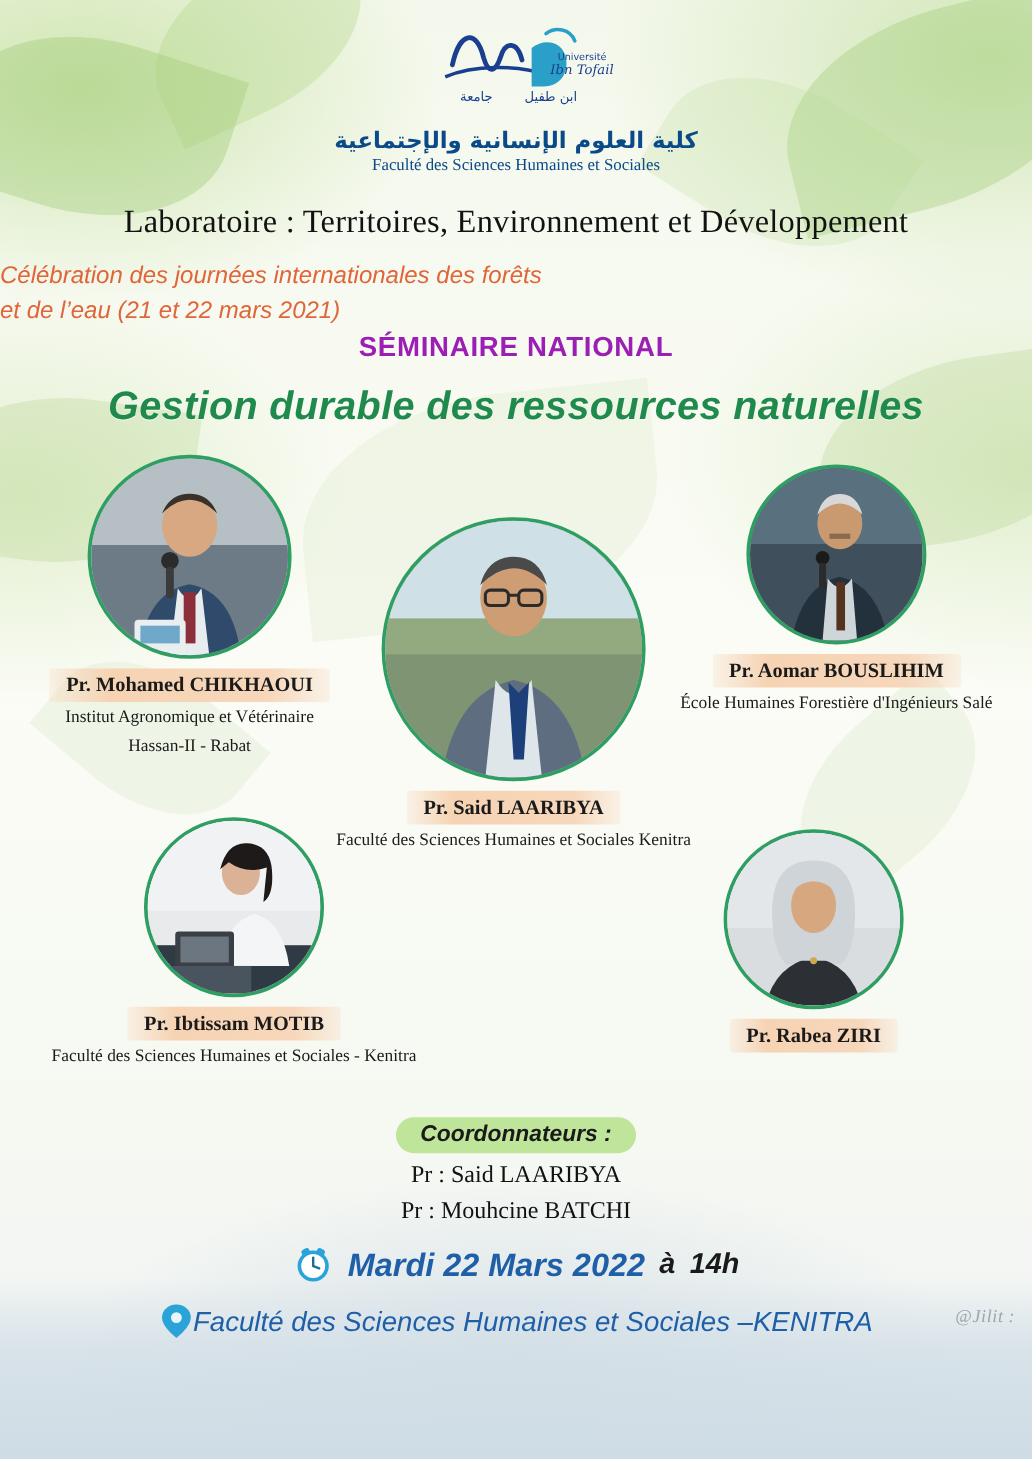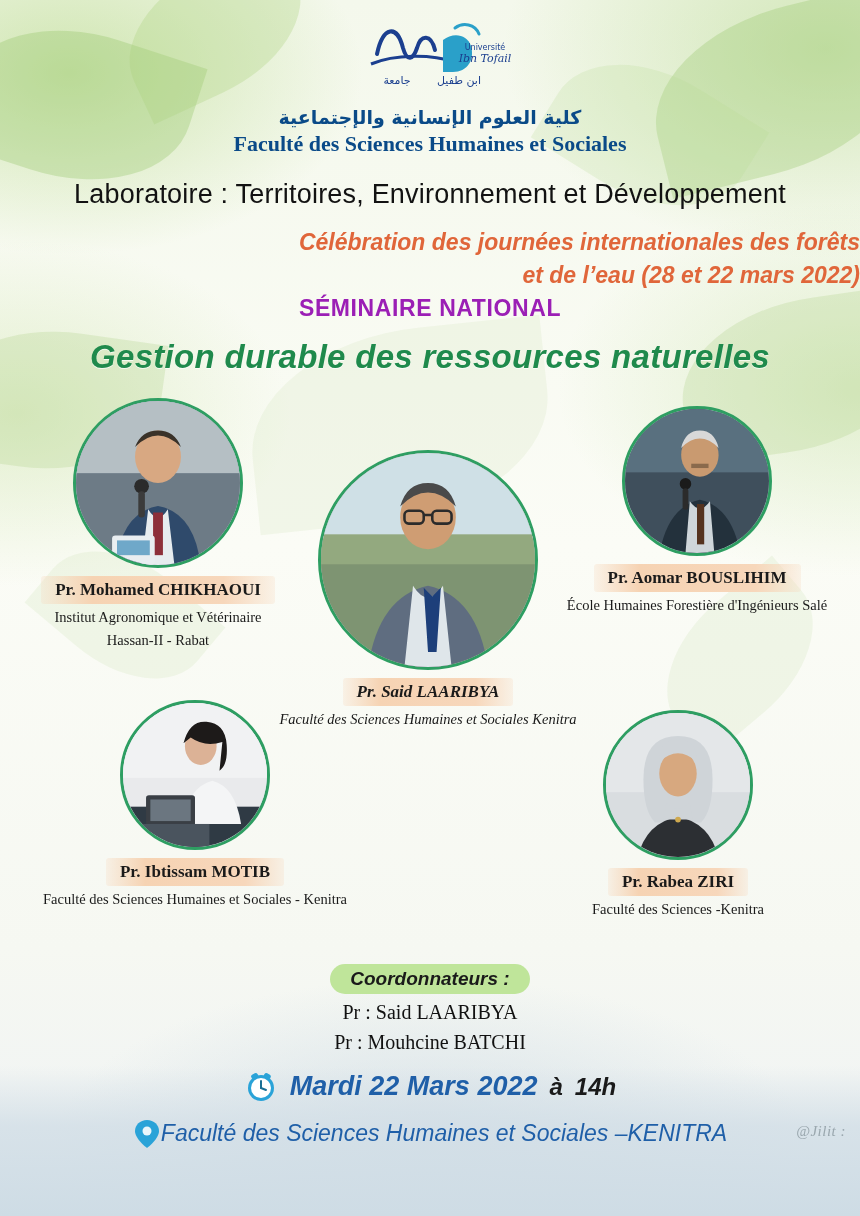--- a/index.html
+++ b/index.html
@@ -57,40 +57,40 @@
     direction: rtl;
     font-size: 19px;
     font-weight: bold;
     color: #0a4a88;
     margin-top: 4px;
     letter-spacing: .5px;
     text-align: center;
   }
   .fac-fr {
     font-family: "Liberation Serif", serif;
-    font-size: 22px;
-    font-weight: bold;
+    font-size: 14px;
+    font-weight: normal;
     color: #0a4a88;
     margin-top: 3px;
   }
 
   
   .lab-title {
     text-align: center;
-    font-family: Liberation Sans, sans-serif;
+    font-family: Liberation Serif, serif;
     font-size: 27px;
     color: #121212;
     margin-top: 22px;
     letter-spacing: .2px;
   }
   .celeb {
-    text-align: right;
-    font-size: 23px;
+    text-align: left;
+    font-size: 20px;
     font-style: italic;
-    font-weight: bold;
+    font-weight: normal;
     color: #e0663a;
     margin-top: 16px;
     line-height: 1.45;
   }
   .seminaire {
     text-align: center;
     font-size: 23px;
     font-weight: bold;
     color: #9b1fb5;
     letter-spacing: .6px;
@@ -135,31 +135,31 @@
     font-family: "Liberation Serif", serif;
     font-size: 14.5px;
     color: #1a1a1a;
     margin-top: 4px;
     line-height: 1.35;
   }
 
   
   .sp1 { left: 8px;  top: 10px;  width: 300px; }
   .sp1 .photo { width: 170px; height: 170px; }
-  .sp2 { left: 258px; top: 62px; width: 340px; font-style: italic; }
+  .sp2 { left: 258px; top: 62px; width: 340px; }
   .sp2 .photo { width: 220px; height: 220px; }
   .sp3 { right: 8px; top: 18px; width: 310px; }
   .sp3 .photo { width: 150px; height: 150px; }
   .sp4 { left: 20px; top: 312px; width: 350px; }
   .sp4 .photo { width: 150px; height: 150px; }
   .sp5 { right: 22px; top: 322px; width: 320px; }
   .sp5 .photo { width: 150px; height: 150px; }
 
   
-  .coord-wrap { text-align: center; margin-top: 16px; }
+  .coord-wrap { text-align: center; margin-top: 2px; }
   .coord-title {
     display: inline-block;
     padding: 4px 20px;
     background: #bfe59a;
     border-radius: 20px;
     font-size: 19px;
     font-weight: bold;
     font-style: italic;
     color: #1a1a1a;
   }
@@ -217,21 +217,21 @@
         <text x="62" y="70" font-family="DejaVu Sans" font-size="11" fill="#1b3f8f" text-anchor="middle">جامعة</text>
         <text x="124" y="70" font-family="DejaVu Sans" font-size="11" fill="#1b3f8f" text-anchor="middle">ابن طفيل</text>
       </svg>
       <div class="fac-ar">كلية العلوم الإنسانية والإجتماعية</div>
       <div class="fac-fr">Faculté des Sciences Humaines et Sociales</div>
     </div>
 
     <div class="lab-title">Laboratoire : Territoires, Environnement et Développement</div>
     <div class="celeb">
       <div>Célébration des journées internationales des forêts</div>
-      <div>et de l’eau (28 et 22 mars 2022)</div>
+      <div>et de l’eau (21 et 22 mars 2021)</div>
     </div>
     <div class="seminaire">SÉMINAIRE NATIONAL</div>
     <div class="theme">Gestion durable des ressources naturelles</div>
 
     <div class="speakers">
 
       <div class="speaker sp1">
         <div class="photo">
           <svg class="scene" viewBox="0 0 100 100" preserveAspectRatio="xMidYMid slice">
             <rect width="100" height="100" fill="#9aa9b3"></rect>
@@ -318,21 +318,20 @@
             <rect y="0" width="100" height="55" fill="#e4e7e9"></rect>
             <path d="M26 46 q0 -30 24 -30 q24 0 24 30 q0 22 -8 30 l-32 0 q-8 -8 -8 -30z" fill="#cfd4d8"></path>
             <ellipse cx="50" cy="42" rx="13" ry="16" fill="#d7a87f"></ellipse>
             <path d="M37 34 q13 -12 26 0 q0 -16 -13 -16 q-13 0 -13 16z" fill="#cfd4d8"></path>
             <path d="M22 100 q6 -24 28 -28 q22 4 28 28 z" fill="#2c2f33"></path>
             <path d="M42 62 q8 9 16 0 l2 12 h-20 z" fill="#cfd4d8"></path>
             <circle cx="50" cy="74" r="2" fill="#cfa94f"></circle>
           </svg>
         </div>
         <div class="name-tag">Pr. Rabea ZIRI</div>
-        <div class="affil">Faculté des Sciences -Kenitra</div>
       </div>
     </div>
 
     <div class="coord-wrap">
       <div class="coord-title">Coordonnateurs :</div>
       <div class="coord-name">Pr : Said LAARIBYA</div>
       <div class="coord-name">Pr : Mouhcine BATCHI</div>
     </div>
 
     <div class="footer">

